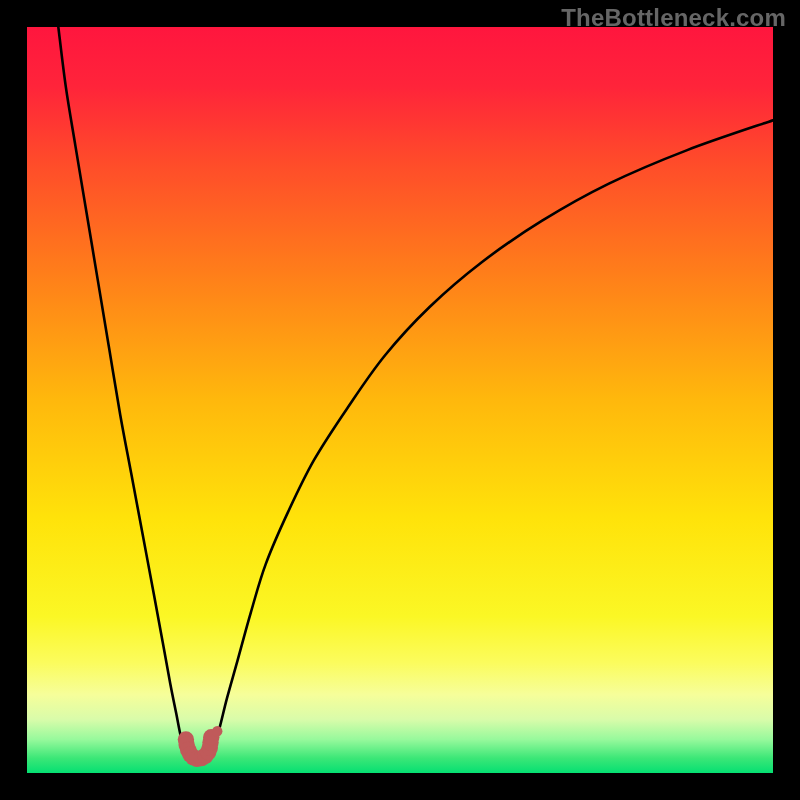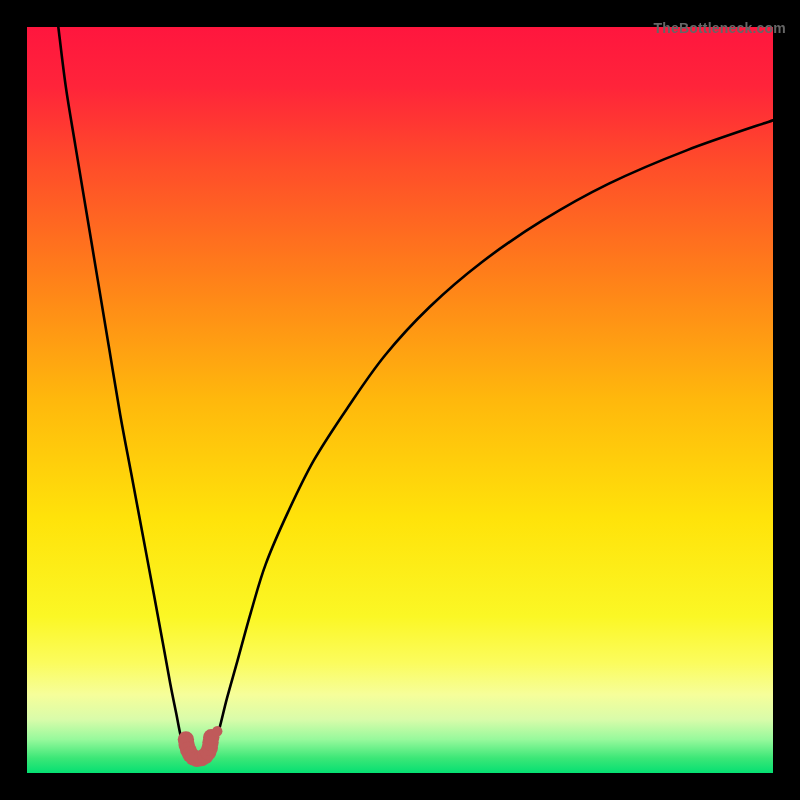--- a/index.html
+++ b/index.html
@@ -14,26 +14,25 @@
   .frame {
     position: absolute;
     inset: 0;
     background: #000;
   }
   .watermark {
     position: absolute;
     top: 4px;
     right: 14px;
     color: #666;
-    font-size: 14px;
+    font-size: 24px;
     font-weight: 600;
     letter-spacing: 0.2px;
     z-index: 20;
     pointer-events: none;
-    margin-top: 16px;
   }
   svg {
     position: absolute;
     inset: 0;
     z-index: 5;
   }
 </style>
 </head>
 <body>
 

